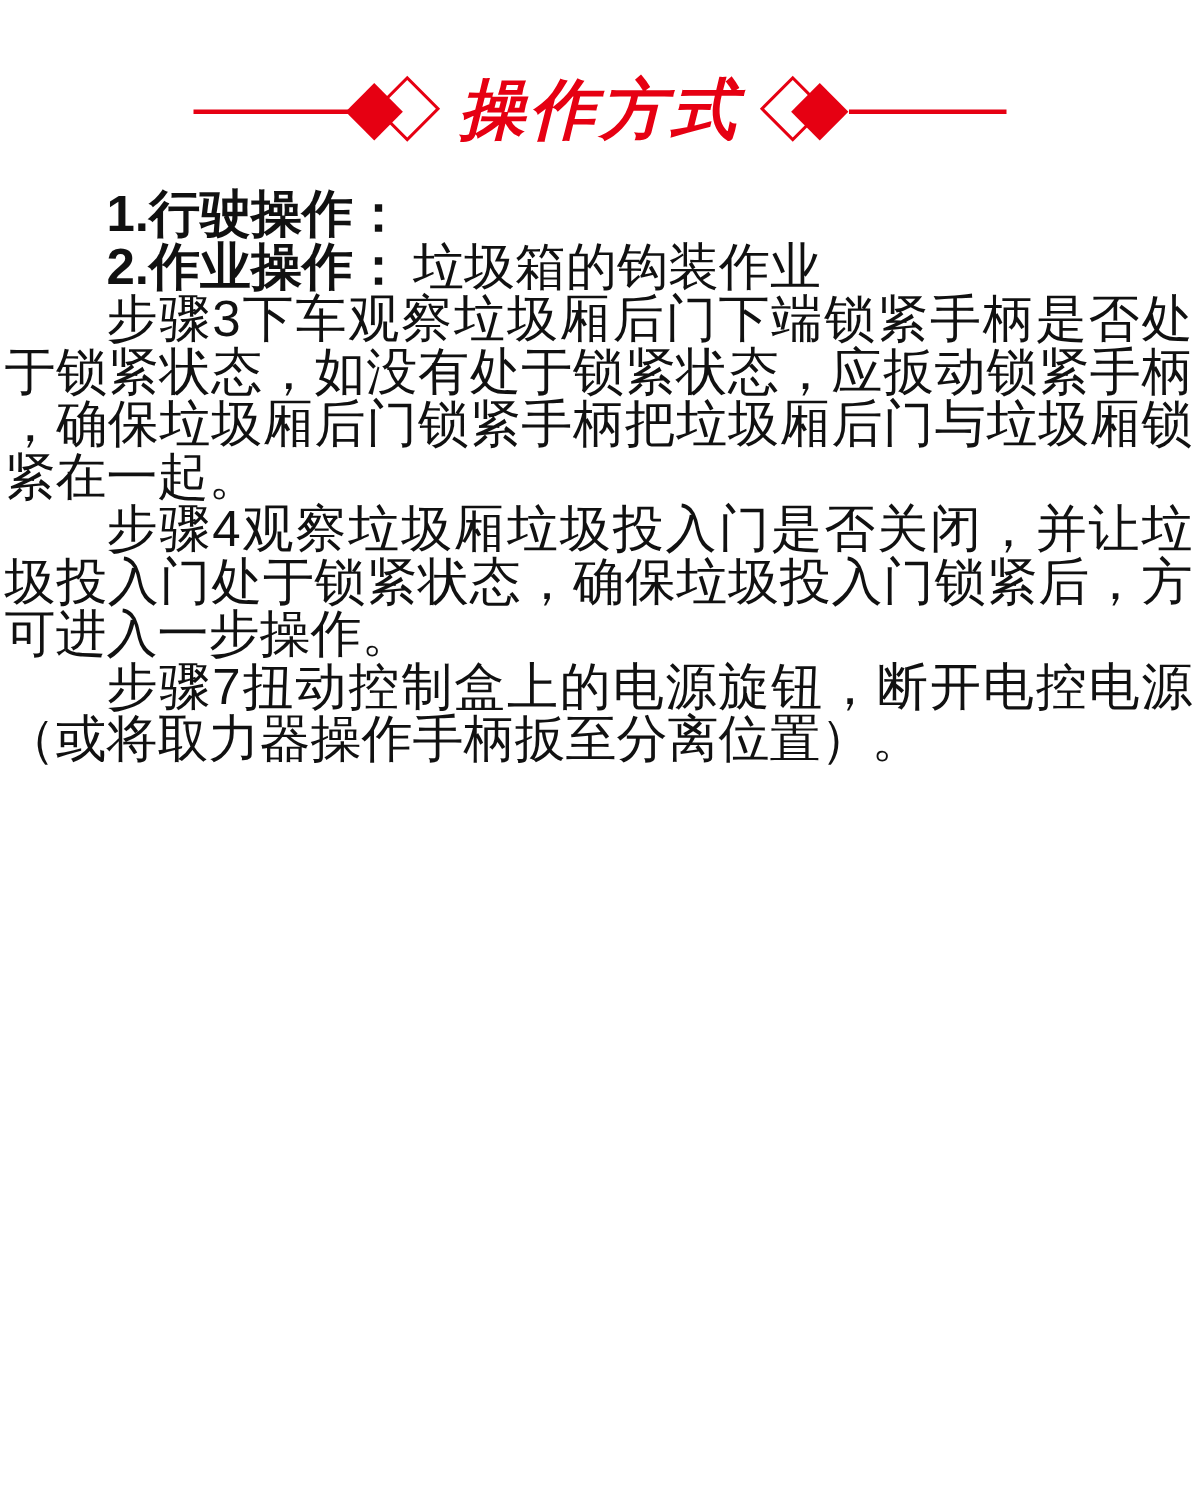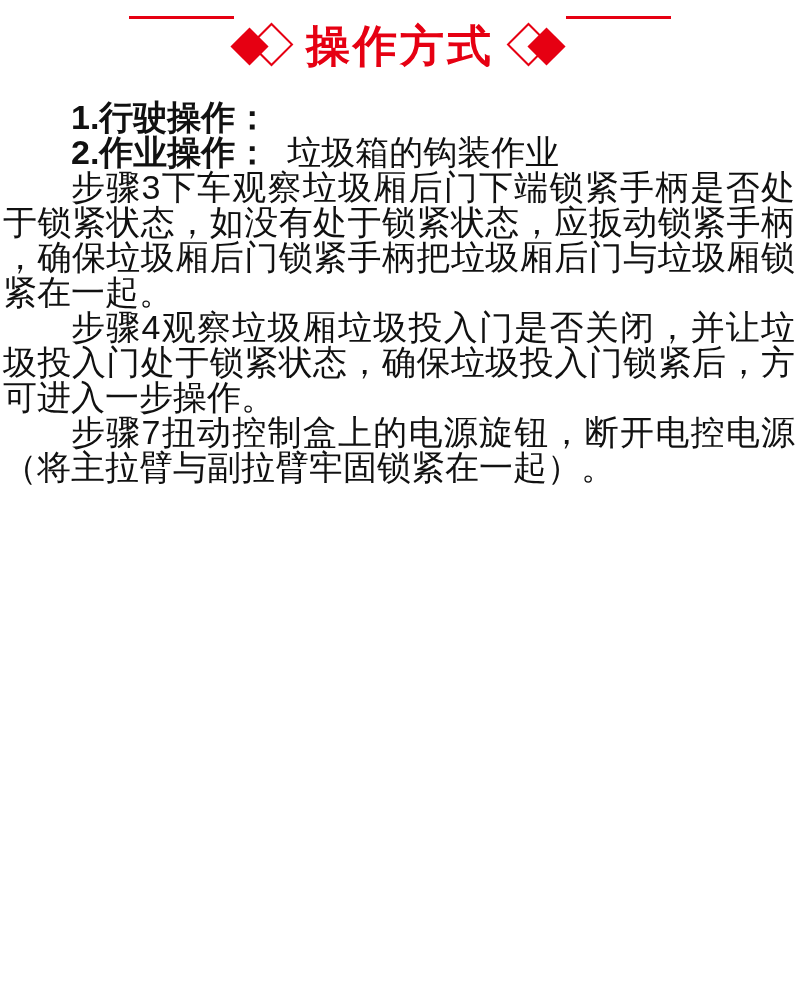--- a/index.html
+++ b/index.html
@@ -9,24 +9,25 @@
     background: #ffffff;
     font-family: "Liberation Sans", "DejaVu Sans", sans-serif;
     color: #111111;
     overflow: hidden;
   }
   .page { width: 800px; height: 1000px; position: relative; }
 
   
   .title-bar {
     display: flex;
-    align-items: flex-start;
+    align-items: center;
     justify-content: center;
     height: 64px;
-    margin-top: 16px;
+    margin-top: 42px;
+    font-style: italic;
   }
   .t-line {
     width: 105px;
     height: 3px;
     background: #e60012;
   }
   .diamond-group {
     position: relative;
     width: 60px;
     height: 60px;
@@ -66,21 +67,21 @@
   }
   .para {
     margin: 0;
     text-indent: 2em;
     text-align: justify;
     text-justify: inter-ideograph;
     line-break: anywhere;
     word-break: break-all;
   }
   .bold { font-weight: 700; }
-  .subtitle-gap { padding-left: 6px; margin-left: 12px; }
+  .subtitle-gap { padding-left: 6px; }
 </style>
 </head>
 <body>
 
 <div class="page">
 
   <div class="title-bar">
     <span class="t-line"></span>
     <span class="diamond-group group-left">
       <span class="diamond d-outline"></span>
@@ -92,16 +93,16 @@
       <span class="diamond d-filled"></span>
     </span>
     <span class="t-line"></span>
   </div>
 
   <main class="content">
     <p class="para"><span class="bold">1.行驶操作：</span></p>
     <p class="para"><span class="bold">2.作业操作：</span><span class="subtitle-gap">垃圾箱的钩装作业</span></p>
     <p class="para">步骤3下车观察垃圾厢后门下端锁紧手柄是否处于锁紧状态，如没有处于锁紧状态，应扳动锁紧手柄，确保垃圾厢后门锁紧手柄把垃圾厢后门与垃圾厢锁紧在一起。</p>
     <p class="para">步骤4观察垃圾厢垃圾投入门是否关闭，并让垃圾投入门处于锁紧状态，确保垃圾投入门锁紧后，方可进入一步操作。</p>
-    <p class="para">步骤7扭动控制盒上的电源旋钮，断开电控电源（将主拉臂与副拉臂牢固锁紧在一起）。</p>
+    <p class="para">步骤7扭动控制盒上的电源旋钮，断开电控电源（或将取力器操作手柄扳至分离位置）。</p>
   </main>
 
 </div>
 
 </body></html>

